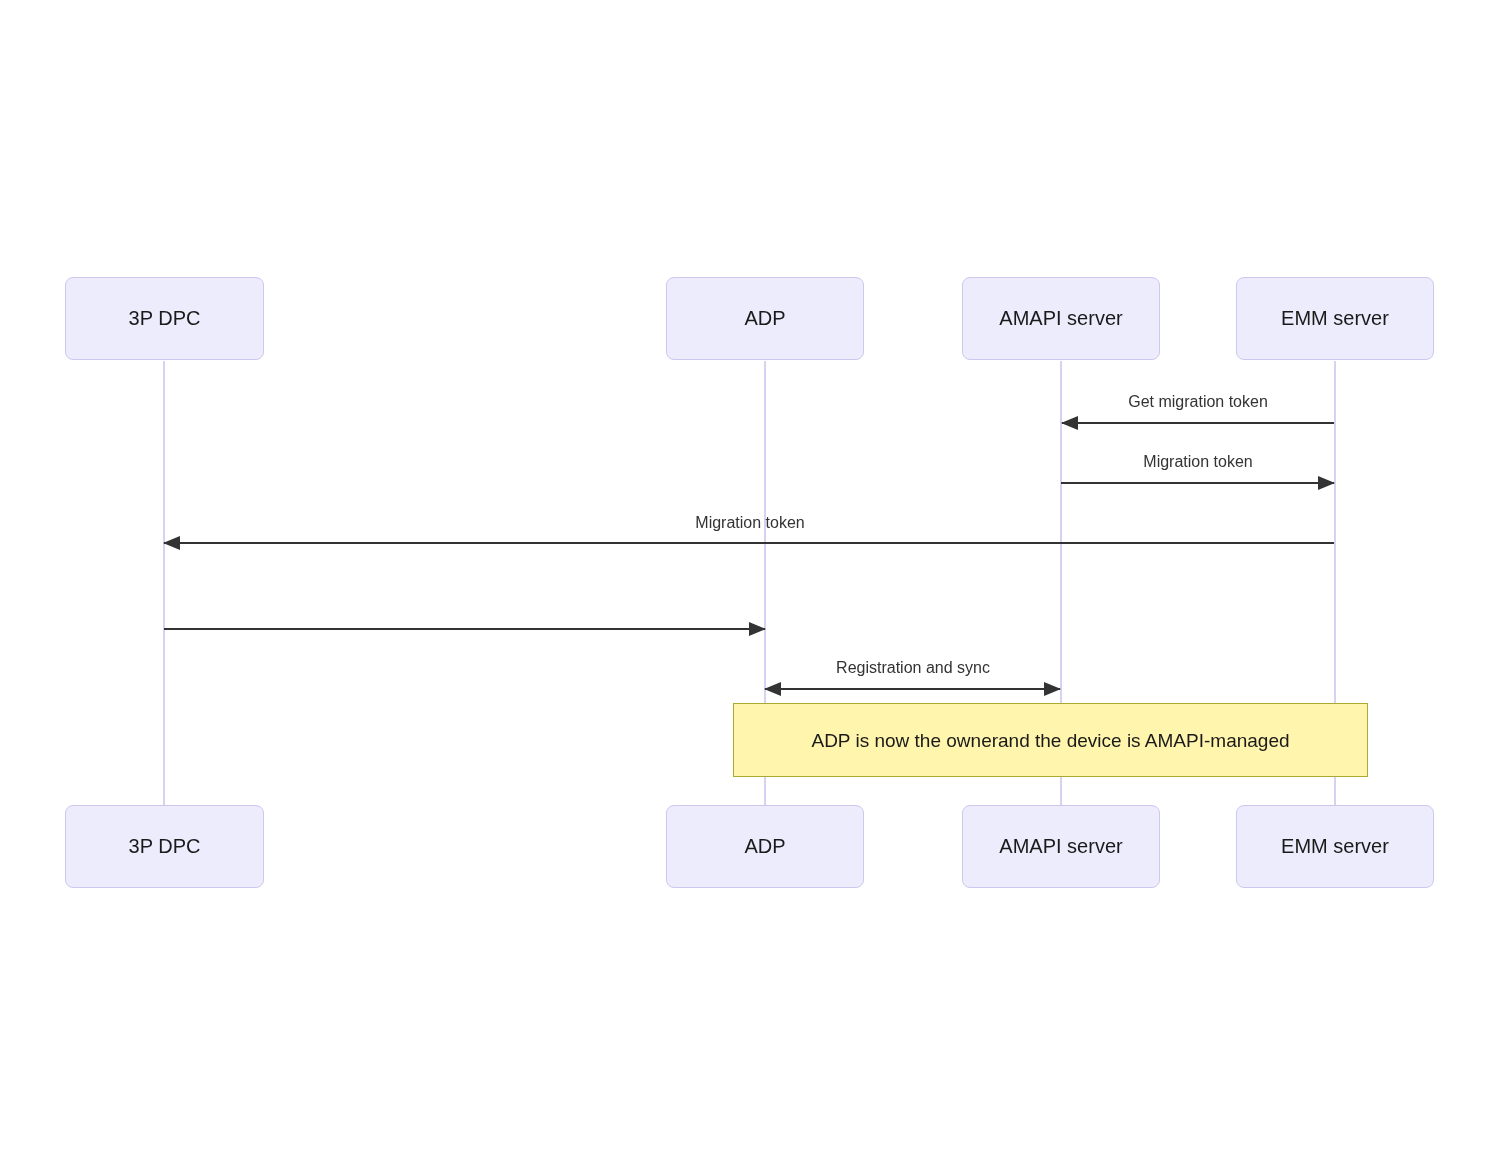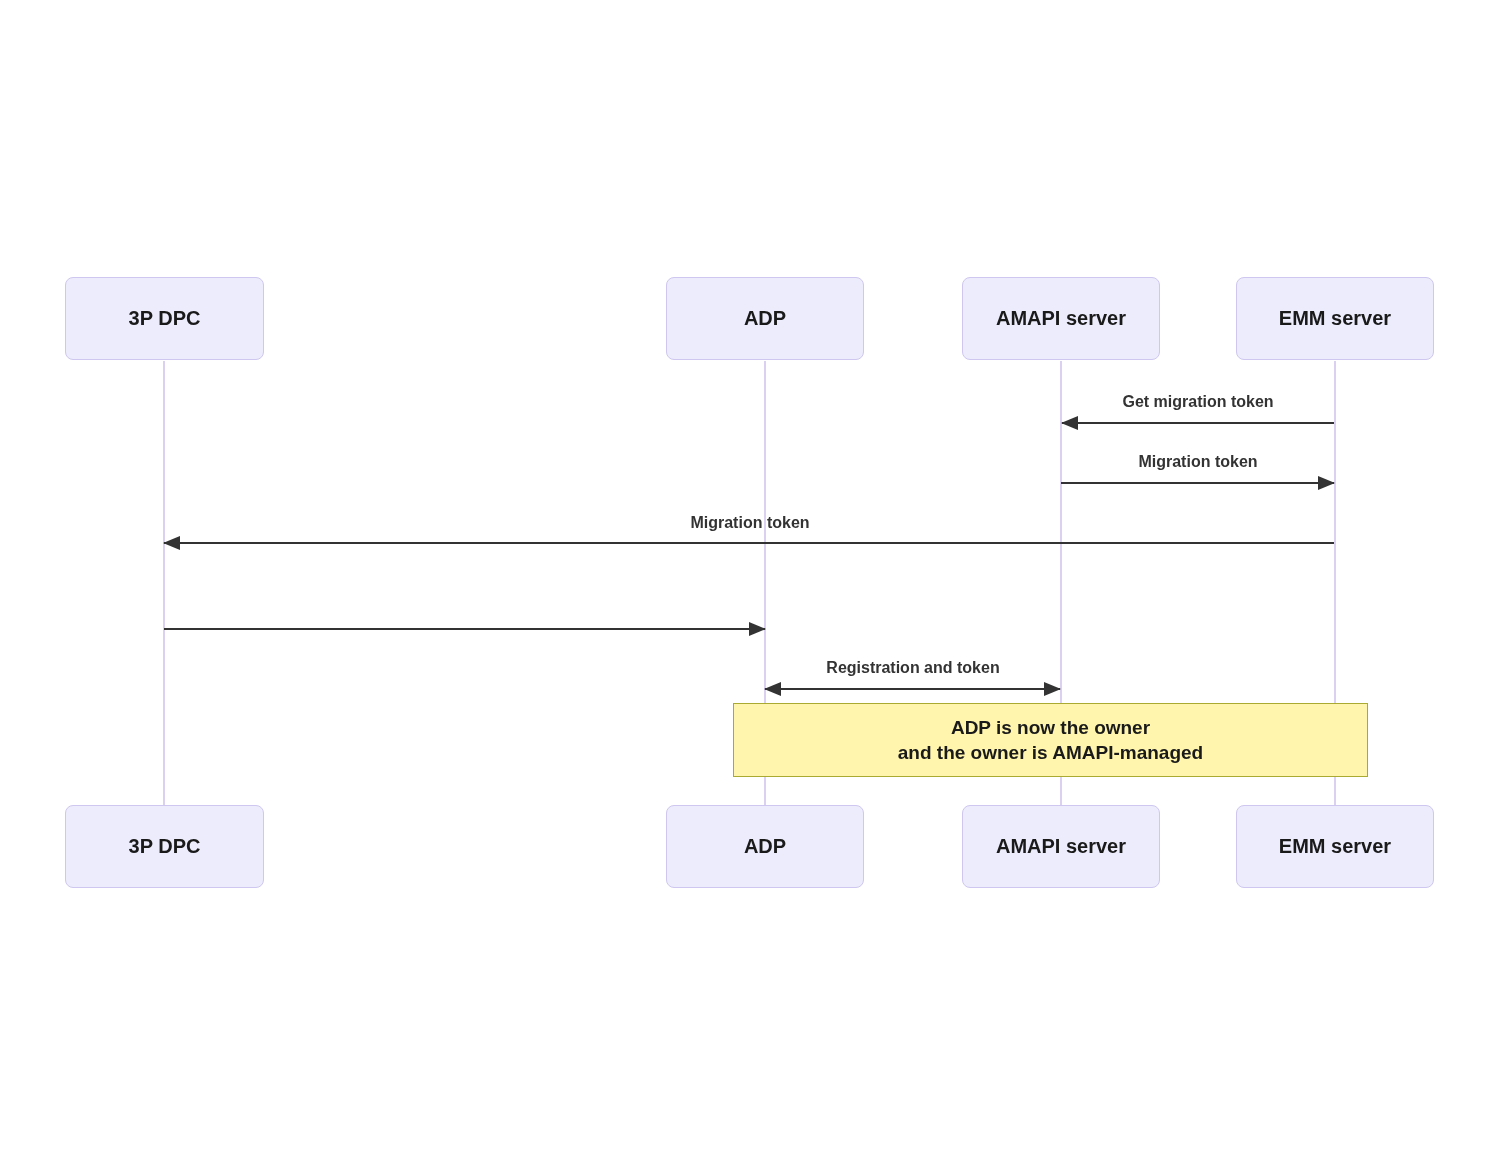--- a/index.html
+++ b/index.html
@@ -15,21 +15,20 @@
     --note-text: #1a1a1a;
   }
   html, body { margin: 0; padding: 0; background: var(--bg); }
   .canvas {
     position: relative;
     width: 1500px;
     height: 1169px;
     background: var(--bg);
     font-family: "Liberation Sans", sans-serif;
     overflow: hidden;
-    font-weight: bold;
   }
   .actor {
     position: absolute;
     height: 83px;
     background: var(--actor-fill);
     border: 1px solid var(--actor-border);
     border-radius: 8px;
     display: flex;
     align-items: center;
     justify-content: center;
@@ -83,21 +82,21 @@
   .note {
     position: absolute;
     left: 733px;
     top: 703px;
     width: 635px;
     height: 74px;
     background: var(--note-fill);
     border: 1px solid var(--note-border);
     box-sizing: border-box;
     display: flex;
-    flex-direction: column;
+    flex-direction: row;
     align-items: center;
     justify-content: center;
     font-size: 19px;
     line-height: 25px;
     color: var(--note-text);
     text-align: center;
   }
 </style>
 </head>
 <body>
@@ -126,26 +125,26 @@
   <div class="msg-line arrow-left" style="left:1062px;top:422px;width:272px"></div>
 
   <div class="msg-label" style="left:1198px;top:449px">Migration token</div>
   <div class="msg-line arrow-right" style="left:1061px;top:482px;width:273px"></div>
 
   <div class="msg-label" style="left:750px;top:510px">Migration token</div>
   <div class="msg-line arrow-left" style="left:164px;top:542px;width:1170px"></div>
 
   <div class="msg-line arrow-right" style="left:164px;top:628px;width:601px"></div>
 
-  <div class="msg-label" style="left:913px;top:655px">Registration and token</div>
+  <div class="msg-label" style="left:913px;top:655px">Registration and sync</div>
   <div class="msg-line arrow-left arrow-right" style="left:765px;top:688px;width:295px"></div>
 
   <div class="note">
     <div>ADP is now the owner</div>
-    <div>and the owner is AMAPI-managed</div>
+    <div>and the device is AMAPI-managed</div>
   </div>
 
   <div class="actor" style="left:65px;top:805px;width:199px">
     <span>3P DPC</span>
   </div>
   <div class="actor" style="left:666px;top:805px;width:198px">
     <span>ADP</span>
   </div>
   <div class="actor" style="left:962px;top:805px;width:198px">
     <span>AMAPI server</span>

